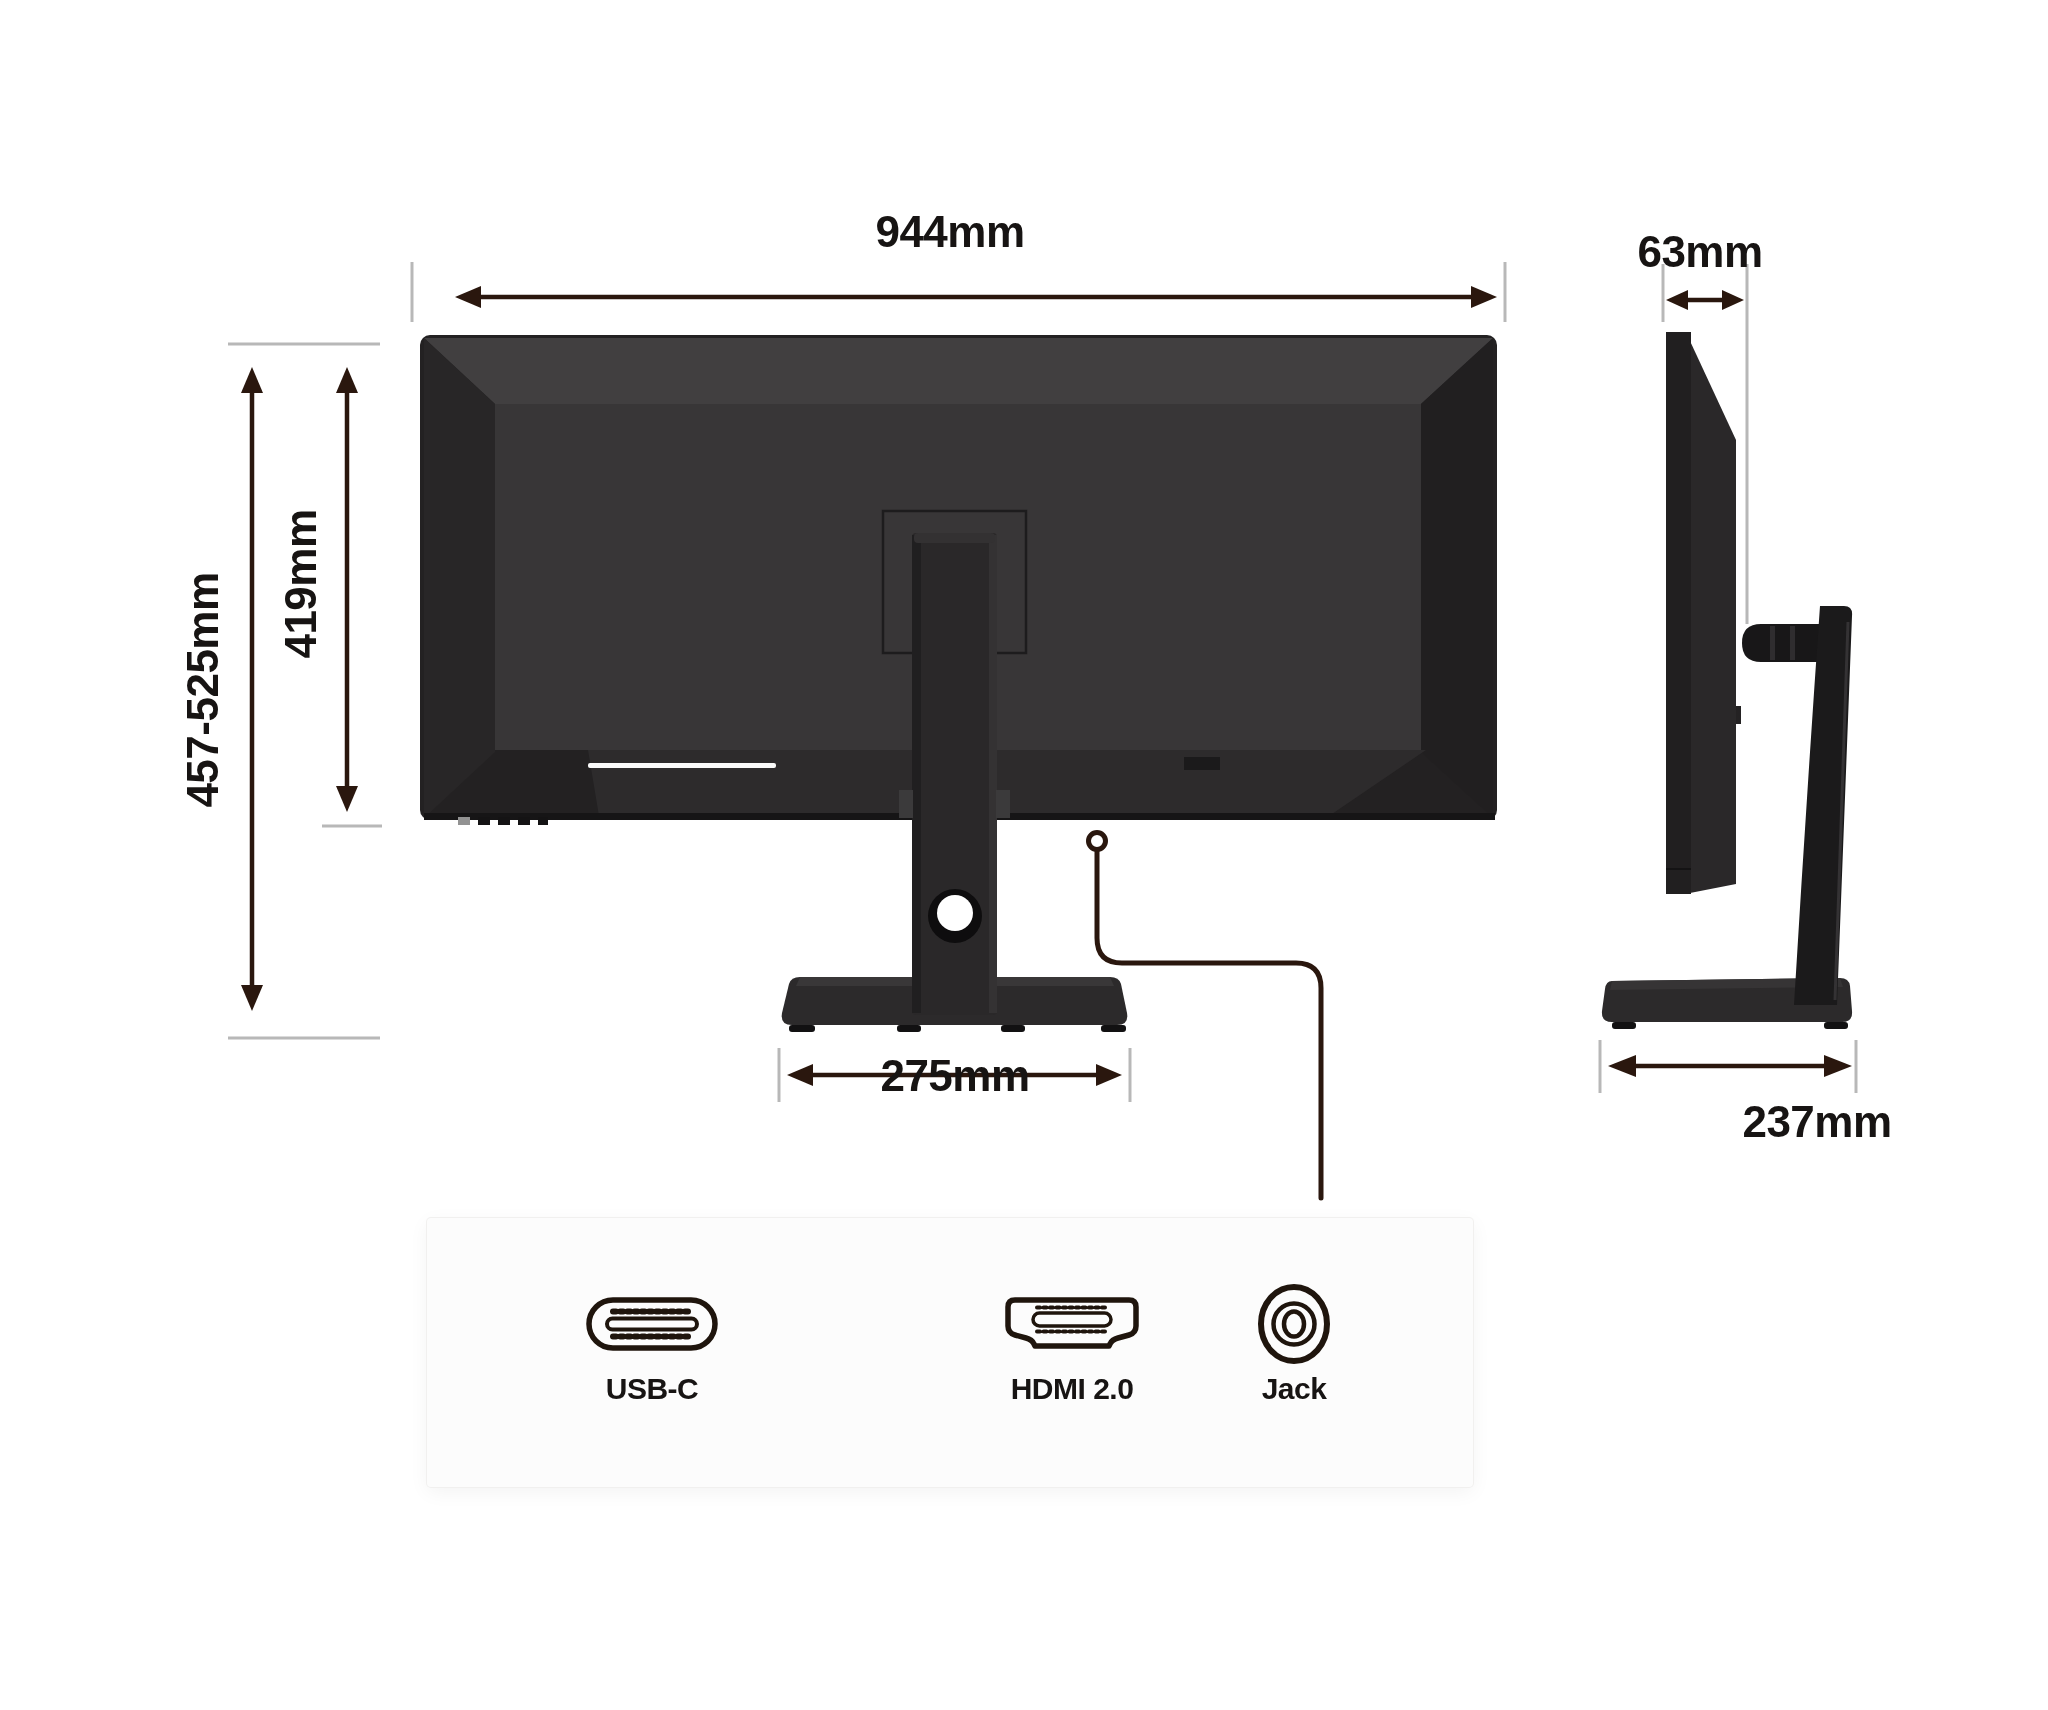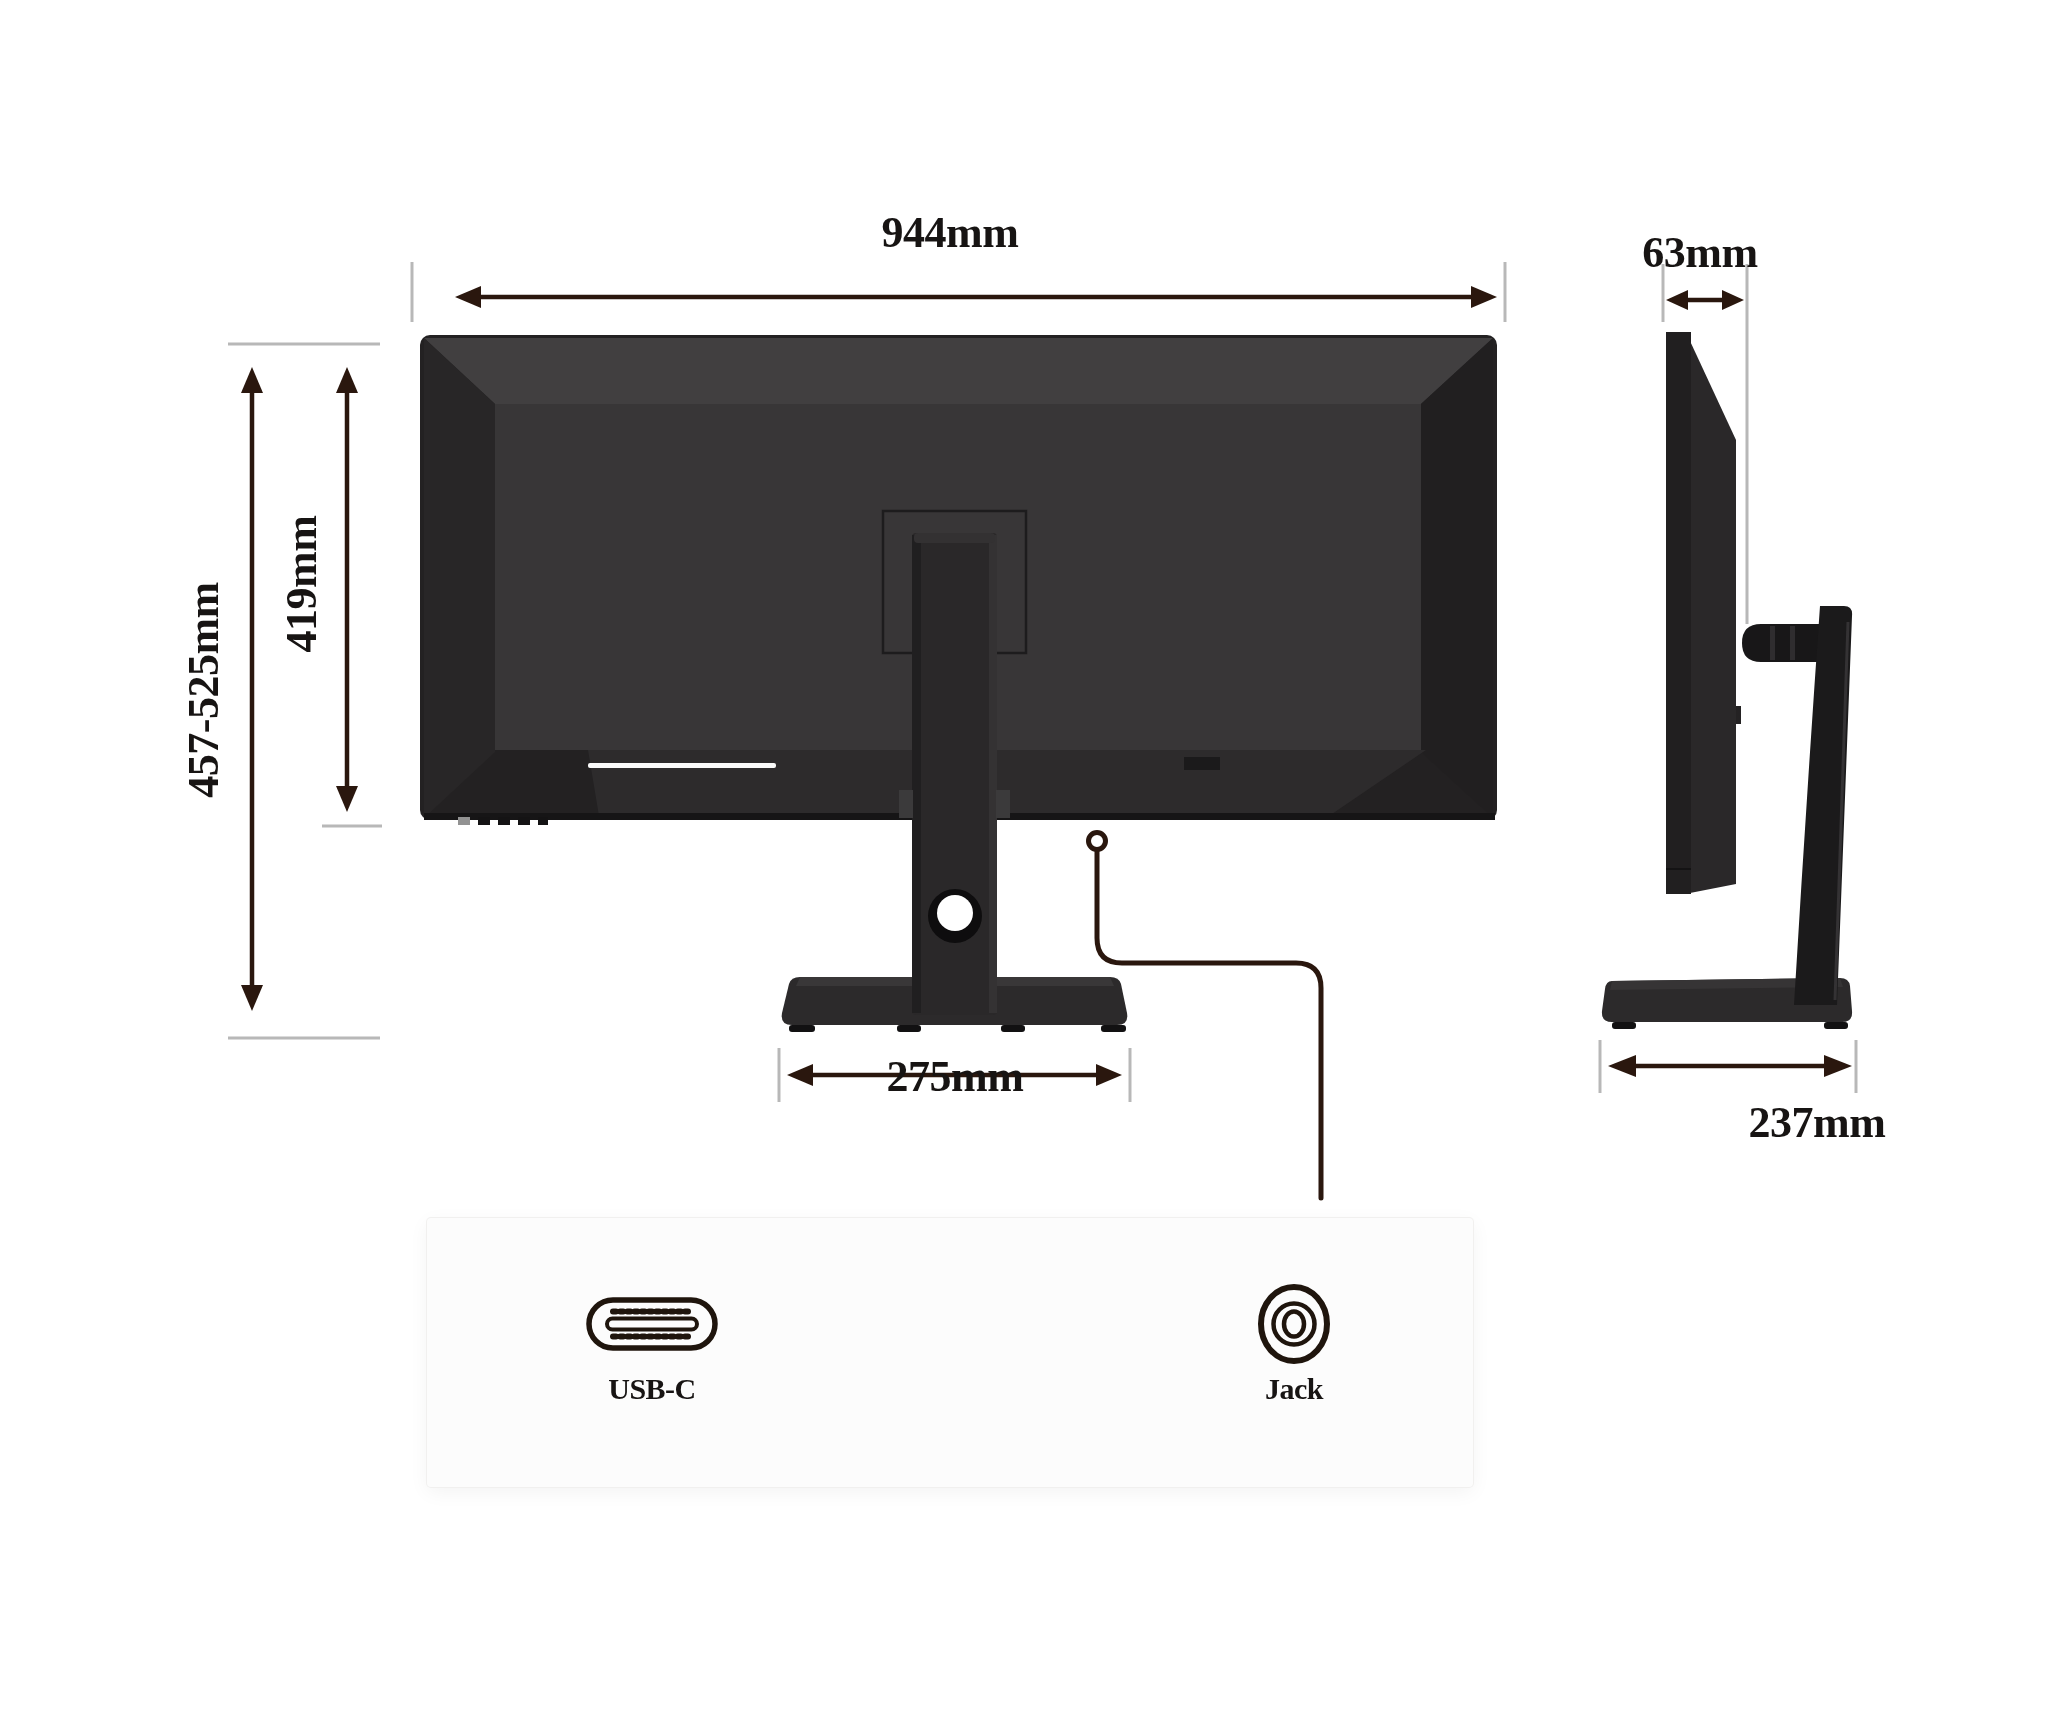--- a/index.html
+++ b/index.html
@@ -1,18 +1,18 @@
 <!DOCTYPE html>
 <html style="--c-background: #ffffff; --c-line: #2a170e; --c-extension_line: #b8b8b8; --c-text: #171413; --c-icon_stroke: #1f150d; --c-panel_bg: #fcfcfc; --c-monitor_body: #232122; --c-monitor_top_bevel: #413f40; --c-monitor_inner_panel: #383637; --c-monitor_chin: #2d2b2c;"><head>
 <meta charset="utf-8">
 <style>
   html,body{margin:0;padding:0;background:#fff;}
   .canvas{
     position:relative;width:2048px;height:1710px;background:var(--c-background,#fff);
-    font-family:Liberation Serif, serif;overflow:hidden;
+    font-family:Liberation Sans, sans-serif;overflow:hidden;
   }
   .art{position:absolute;left:0;top:0;}
   .dim{
     position:absolute;font-size:44px;font-weight:800;letter-spacing:-0.5px;
     color:var(--c-text,#171413);white-space:nowrap;transform:translate(-50%,-50%);
   }
   .dim.vert{transform:translate(-50%,-50%) rotate(-90deg);}
   .ports-panel{
     position:absolute;left:427px;top:1218px;width:1046px;height:269px;
     background:var(--c-panel_bg,#fcfcfc);border-radius:4px;
@@ -170,20 +170,31 @@
           <rect class="ico" x="4" y="4" width="126" height="48" rx="24" stroke-width="5.5"></rect>
           <rect class="ico" x="22" y="22.5" width="90" height="11" rx="5.5" stroke-width="4"></rect>
           <line class="ico" x1="28" y1="15.5" x2="106" y2="15.5" stroke-width="6" stroke-linecap="butt" stroke-dasharray="3 4.2"></line>
           <line class="ico" x1="28" y1="40.5" x2="106" y2="40.5" stroke-width="6" stroke-linecap="butt" stroke-dasharray="3 4.2"></line>
         </svg>
       </div>
       <div class="port-label">USB-C</div>
     </div>
 
 
+    <div class="port-item" style="left:645px">
+      <div class="port-icon-wrap">
+        <svg width="138" height="56" viewBox="0 0 138 56">
+          <path class="ico" stroke-width="5.5" d="M12,4 H126 Q133,4 133,11 V30 Q133,37 126,39 L115,42 Q109,43.5 107,48 L106,50 H32 L31,48 Q29,43.5 23,42 L12,39 Q5,37 5,30 V11 Q5,4 12,4 Z"></path>
+          <rect class="ico" x="30" y="17" width="78" height="13" rx="6.5" stroke-width="3.5"></rect>
+          <line class="ico" x1="34" y1="11.5" x2="104" y2="11.5" stroke-width="4" stroke-linecap="butt" stroke-dasharray="3 3.5"></line>
+          <line class="ico" x1="34" y1="35.5" x2="104" y2="35.5" stroke-width="4" stroke-linecap="butt" stroke-dasharray="3 3.5"></line>
+        </svg>
+      </div>
+      <div class="port-label">HDMI 2.0</div>
+    </div>
 
     <div class="port-item" style="left:867px">
       <div class="port-icon-wrap">
         <svg width="84" height="88" viewBox="0 0 84 88">
           <ellipse class="ico" cx="42" cy="44" rx="33" ry="37" stroke-width="6"></ellipse>
           <circle class="ico" cx="42" cy="44" r="20.5" stroke-width="4.5"></circle>
           <ellipse class="ico" cx="42" cy="44" rx="10" ry="12.5" stroke-width="4.5"></ellipse>
         </svg>
       </div>
       <div class="port-label">Jack</div>

